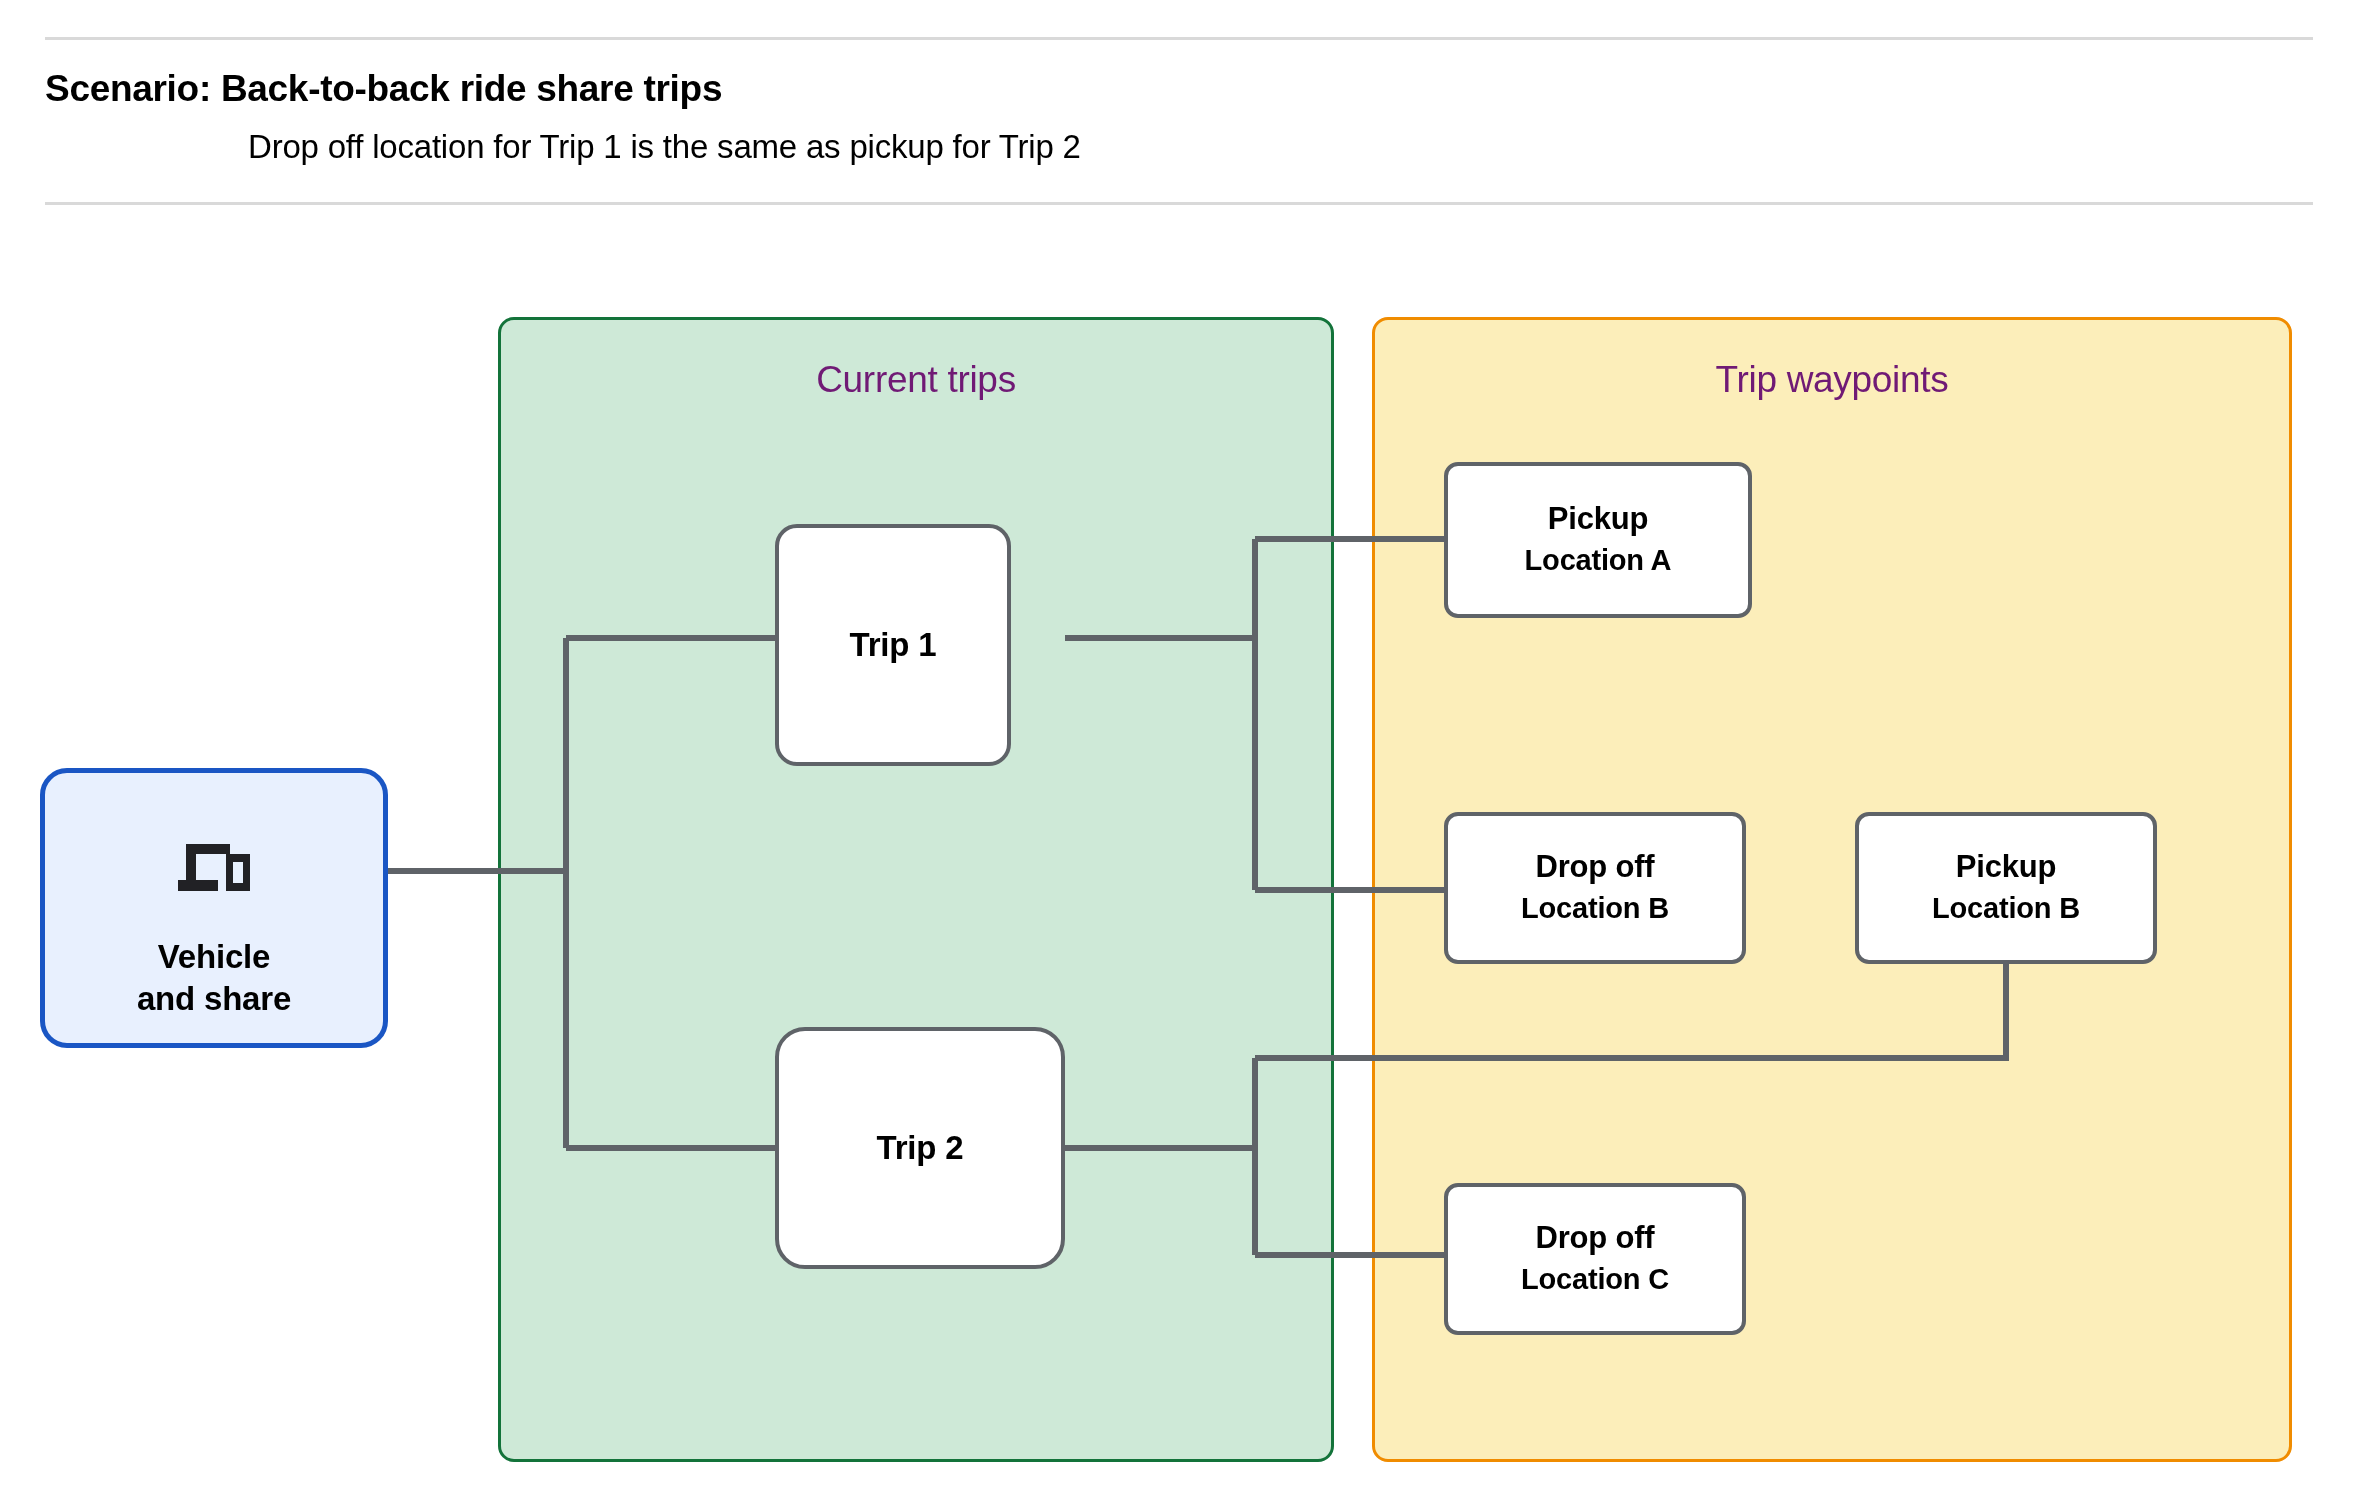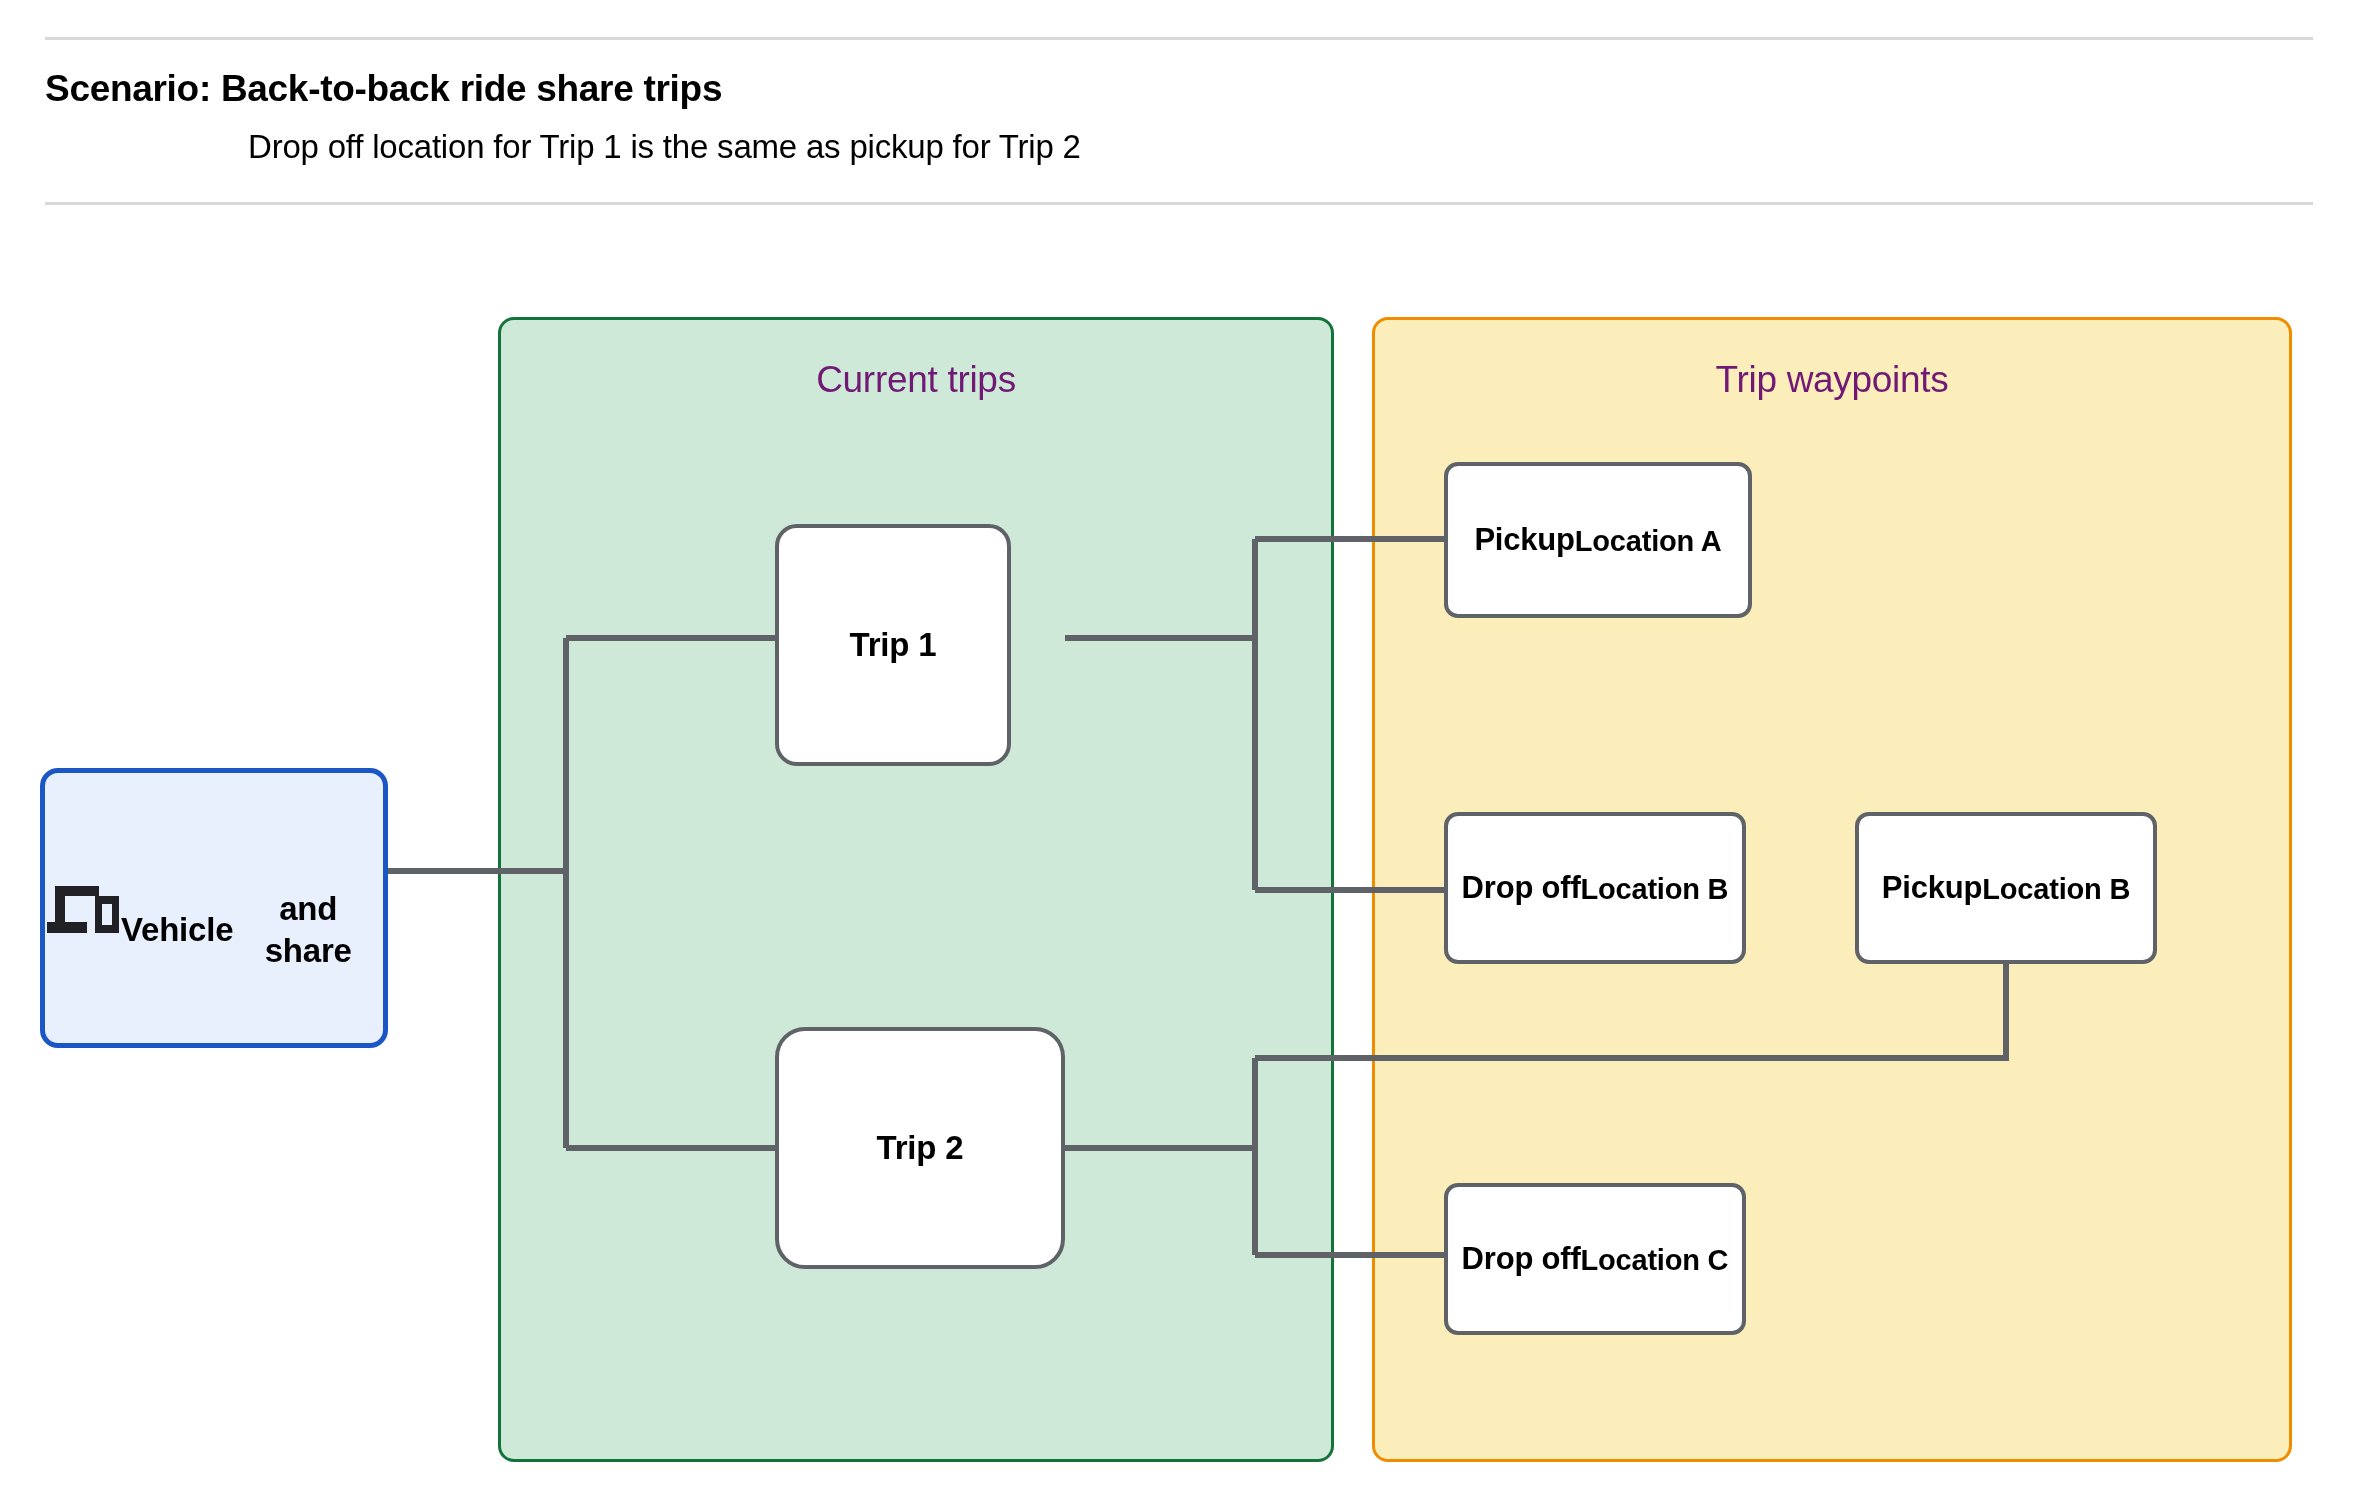--- a/index.html
+++ b/index.html
@@ -90,21 +90,21 @@
     left: 0; top: 0;
     width: 2357px; height: 1497px;
     pointer-events: none;
   }
 
   
   .node {
     position: absolute;
     border-radius: 14px;
     display: flex;
-    flex-direction: row;
+    flex-direction: column;
     align-items: center;
     justify-content: center;
     background: #ffffff;
     border: 4px solid #5f6368;
     text-align: center;
   }
 
   .node-title {
     font-size: 31px;
     font-weight: 700;
@@ -132,22 +132,22 @@
   #node-dropoff-b { left: 1444px; top: 812px;  width: 302px; height: 152px; }
   #node-pickup-b  { left: 1855px; top: 812px;  width: 302px; height: 152px; }
   #node-dropoff-c { left: 1444px; top: 1183px; width: 302px; height: 152px; }
 
   
   #node-vehicle {
     left: 40px; top: 768px;
     width: 348px; height: 280px;
     background: #e8f0fe;
     border: 5px solid #1a56c4;
-    border-radius: 18px;
-    justify-content: flex-end;
+    border-radius: 27px;
+    justify-content: center;
     padding-top: 44px;
   }
   #vehicle-icon { margin-bottom: 36px; }
   #node-vehicle .node-title { font-size: 33px; line-height: 1.28; }
 </style>
 </head>
 <body>
 
 <div id="page">
 

